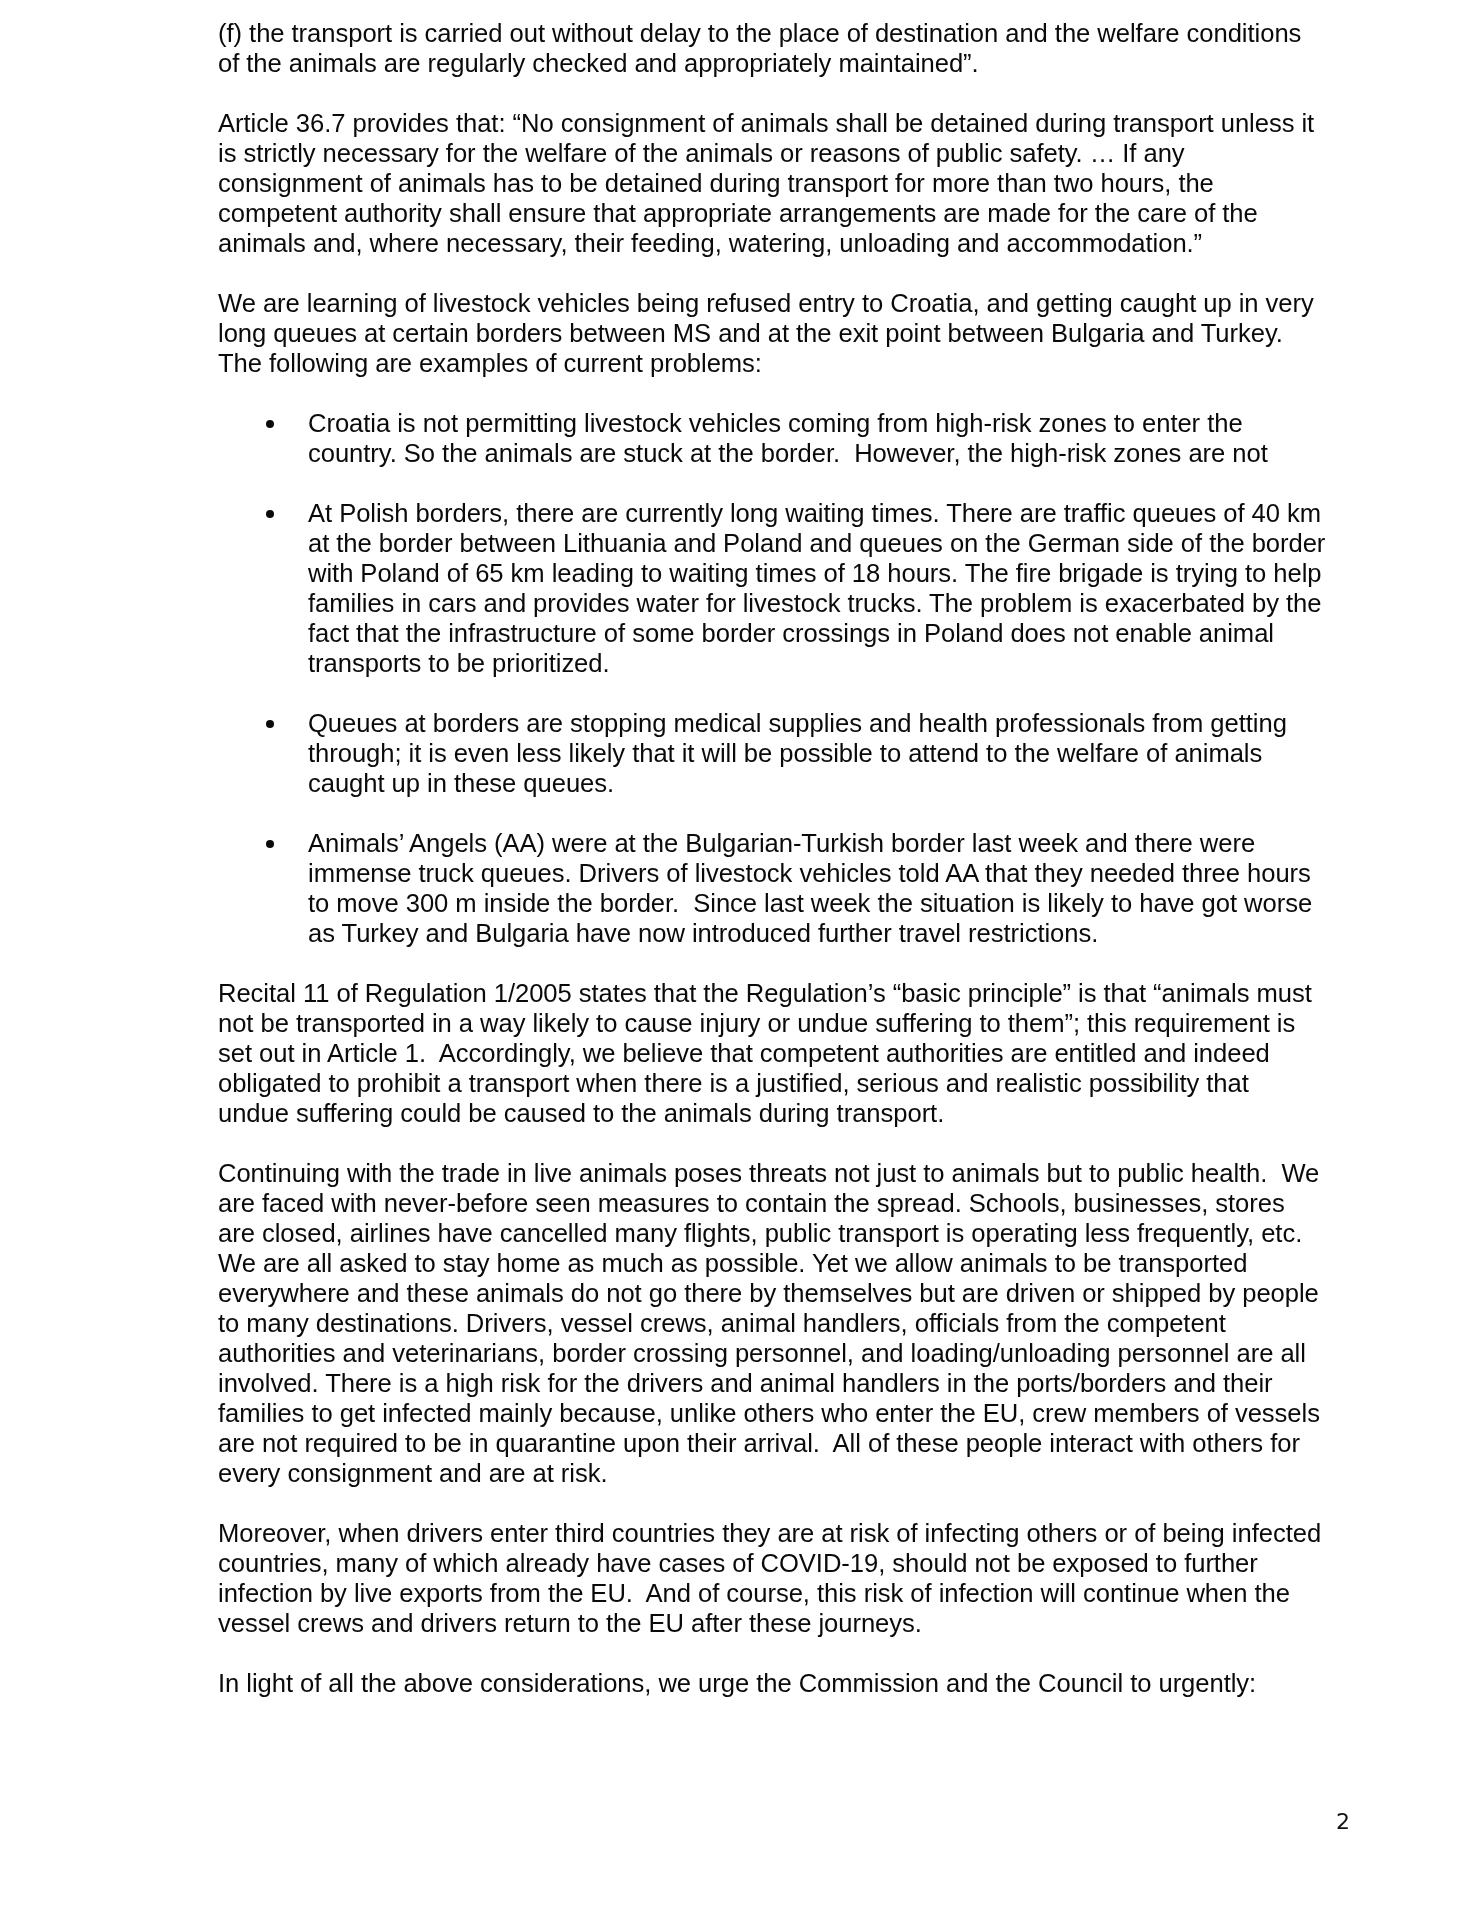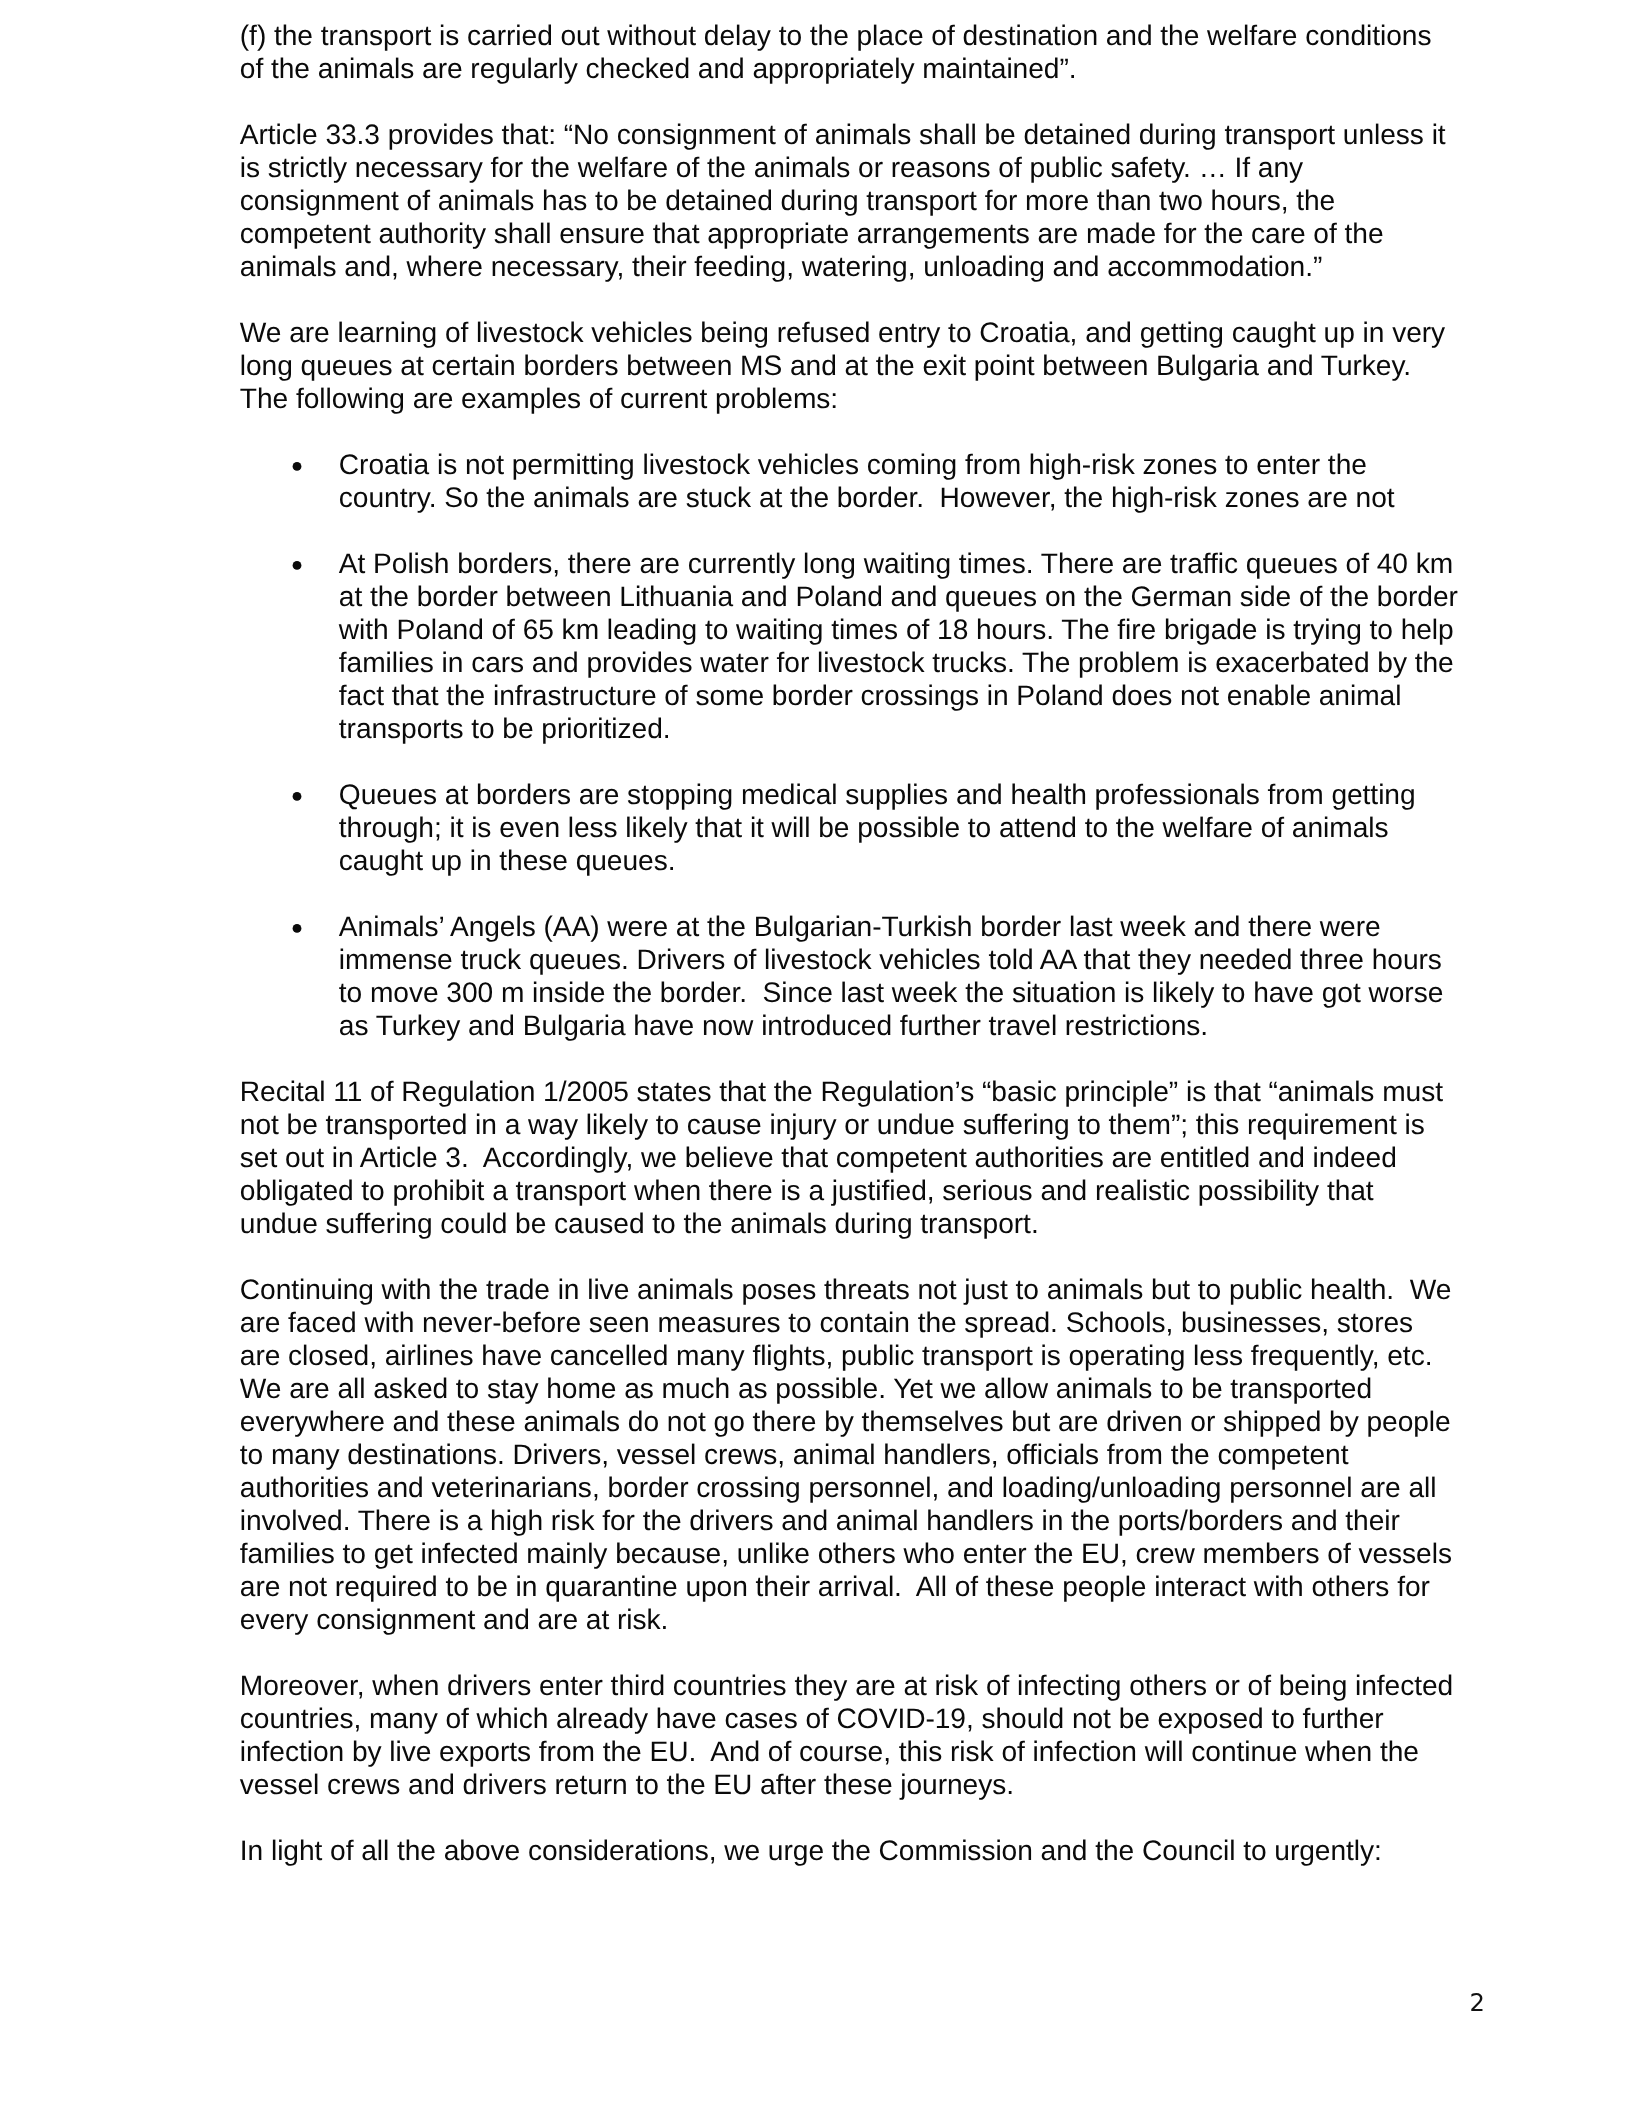--- a/index.html
+++ b/index.html
@@ -34,21 +34,21 @@
 <div class="page">
   <div class="content">
 
     <div>
       <span class="line">(f) the transport is carried out without delay to the place of destination and the welfare conditions</span>
       <span class="line">of the animals are regularly checked and appropriately maintained”.</span>
     </div>
     <span class="blank"></span>
 
     <div>
-      <span class="line">Article 33.3 provides that: “No consignment of animals shall be detained during transport unless it</span>
+      <span class="line">Article 36.7 provides that: “No consignment of animals shall be detained during transport unless it</span>
       <span class="line">is strictly necessary for the welfare of the animals or reasons of public safety. … If any</span>
       <span class="line">consignment of animals has to be detained during transport for more than two hours, the</span>
       <span class="line">competent authority shall ensure that appropriate arrangements are made for the care of the</span>
       <span class="line">animals and, where necessary, their feeding, watering, unloading and accommodation.”</span>
     </div>
     <span class="blank"></span>
 
     <div>
       <span class="line">We are learning of livestock vehicles being refused entry to Croatia, and getting caught up in very</span>
       <span class="line">long queues at certain borders between MS and at the exit point between Bulgaria and Turkey.</span>
@@ -87,21 +87,21 @@
       <span class="line">Animals’ Angels (AA) were at the Bulgarian-Turkish border last week and there were</span>
       <span class="line">immense truck queues. Drivers of livestock vehicles told AA that they needed three hours</span>
       <span class="line">to move 300 m inside the border.  Since last week the situation is likely to have got worse</span>
       <span class="line">as Turkey and Bulgaria have now introduced further travel restrictions.</span>
     </div>
     <span class="blank"></span>
 
     <div>
       <span class="line">Recital 11 of Regulation 1/2005 states that the Regulation’s “basic principle” is that “animals must</span>
       <span class="line">not be transported in a way likely to cause injury or undue suffering to them”; this requirement is</span>
-      <span class="line"><span>set out in Article 3.  Accordingly, we believe that </span><span class="u">competent authorities are entitled and indeed</span></span>
+      <span class="line"><span>set out in Article 1.  Accordingly, we believe that </span><span class="u">competent authorities are entitled and indeed</span></span>
       <span class="line"><span class="u">obligated to prohibit</span><span> a transport when there is a justified, serious and realistic possibility that</span></span>
       <span class="line">undue suffering could be caused to the animals during transport.</span>
     </div>
     <span class="blank"></span>
 
     <div>
       <span class="line">Continuing with the trade in live animals poses threats not just to animals but to public health.  We</span>
       <span class="line">are faced with never-before seen measures to contain the spread. Schools, businesses, stores</span>
       <span class="line">are closed, airlines have cancelled many flights, public transport is operating less frequently, etc.</span>
       <span class="line">We are all asked to stay home as much as possible. Yet we allow animals to be transported</span>

